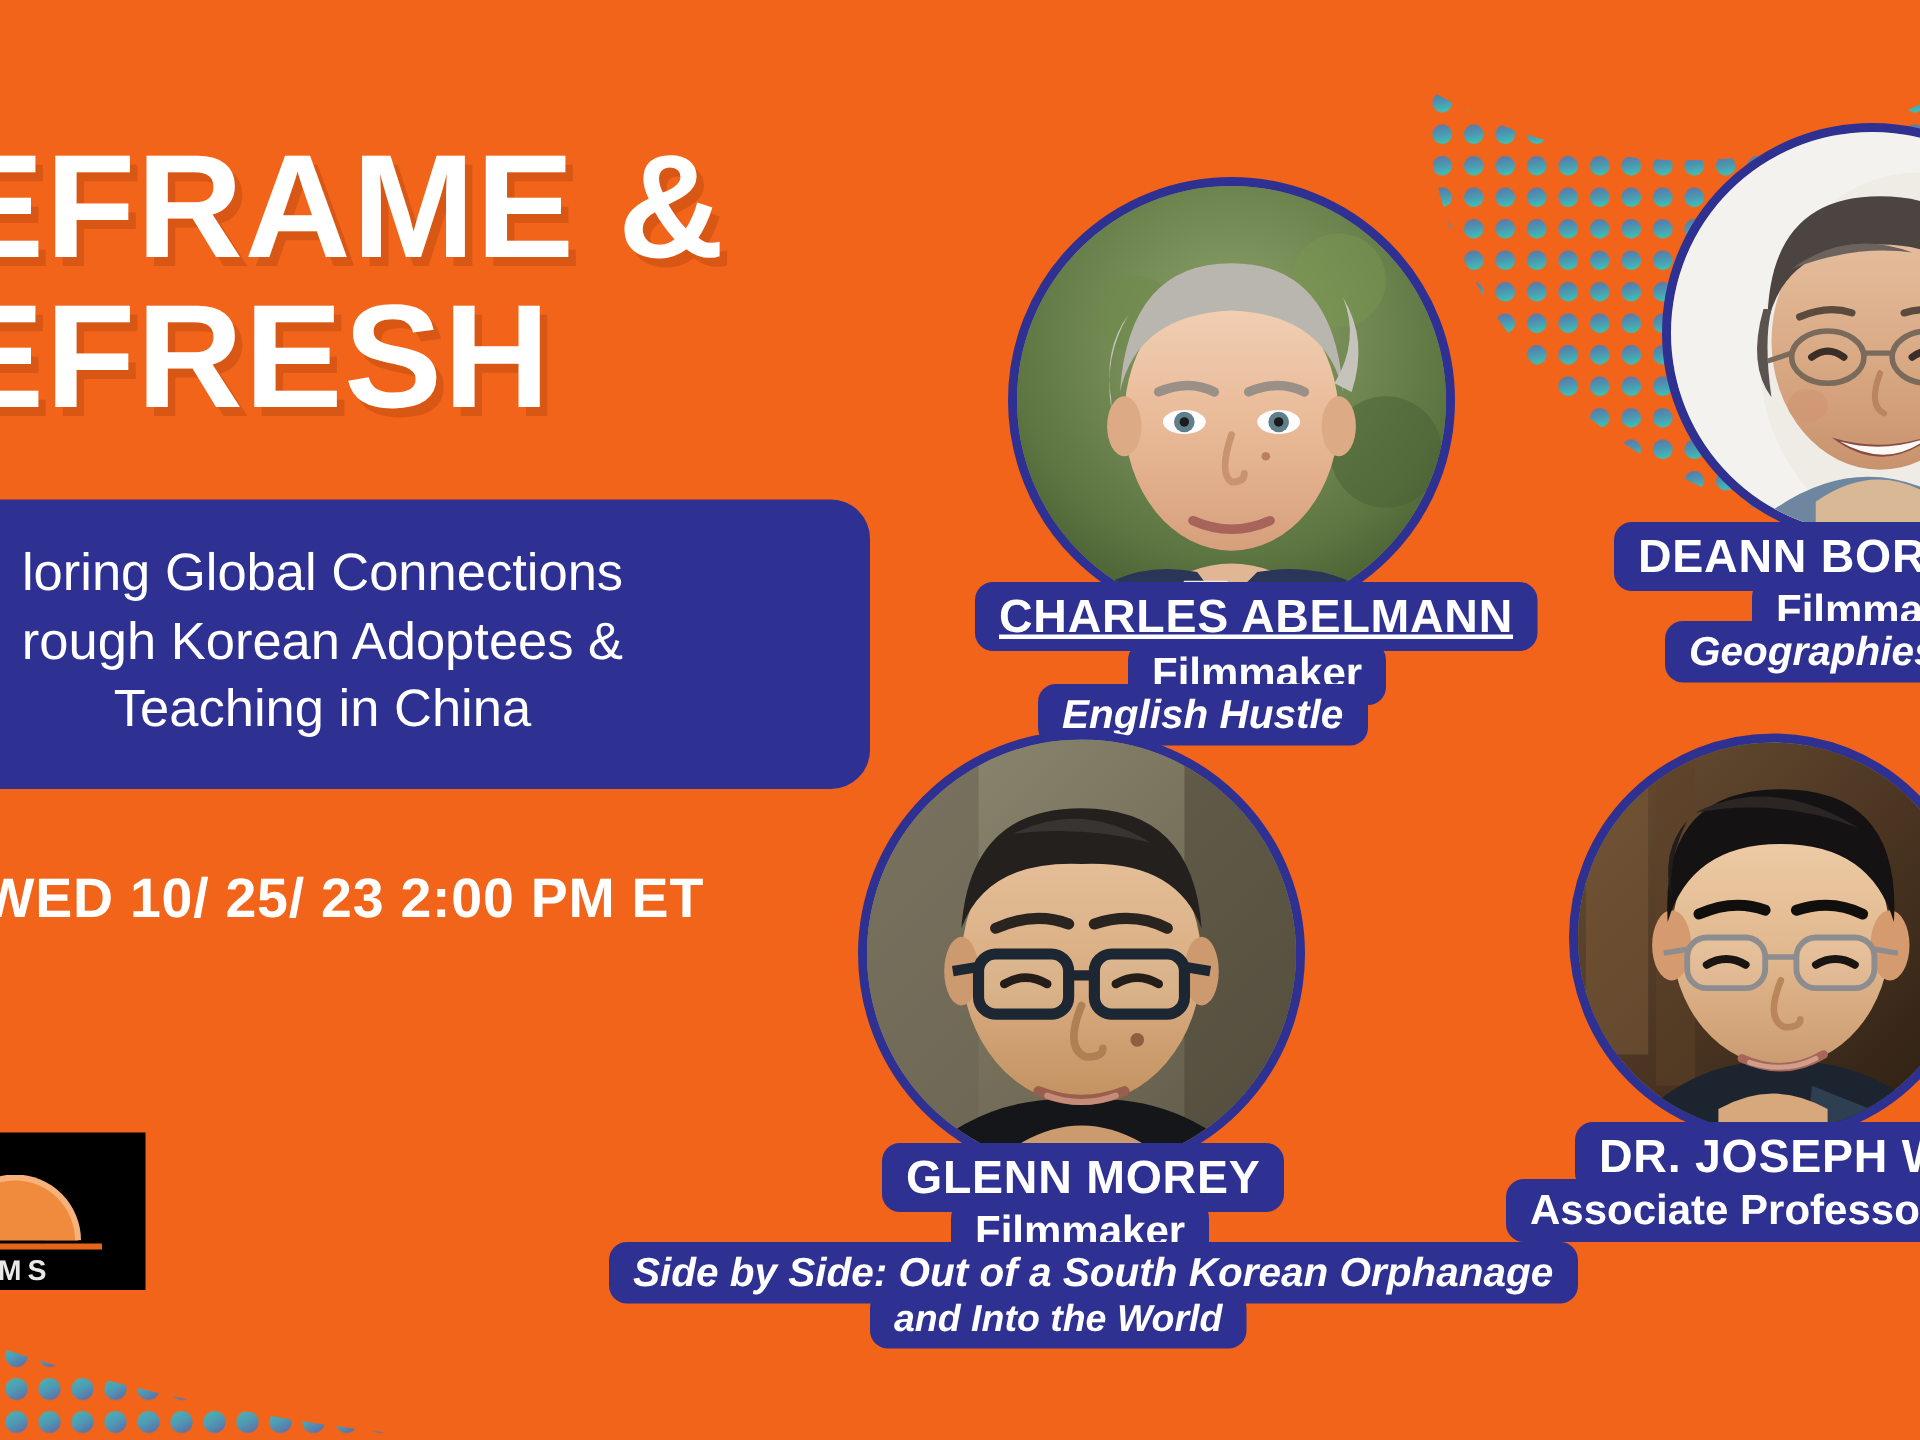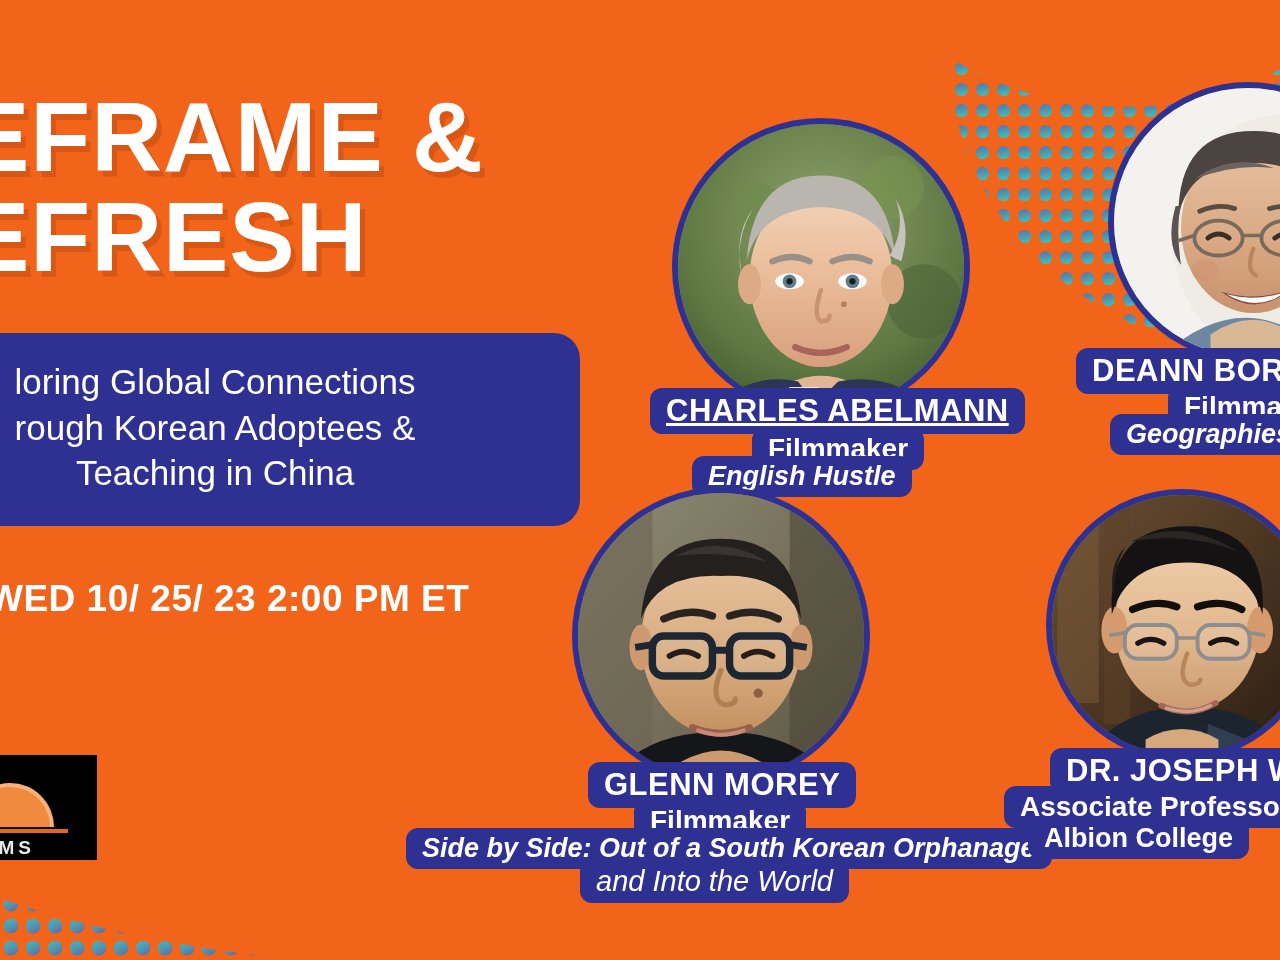--- a/index.html
+++ b/index.html
@@ -75,21 +75,21 @@
   .portrait .photo { position:absolute; inset:0; }
 
   .plate {
     position:absolute; background:#2F3192;
     color:#FFFFFF; border-radius:12px;
     padding:5px 16px; white-space:nowrap;
   }
   .plate.name { font-size:31px; font-weight:700; letter-spacing:.5px; }
   .plate.role { font-size:28px; font-weight:700; }
   .plate.film { font-size:27px; font-weight:700; font-style:italic; }
-  .plate.film-2 { font-size:29px; font-weight:400; font-style:italic; }
+  .plate.film-2 { font-size:25px; font-weight:700; font-style:italic; }
 </style>
 </head>
 <body>
 
 <div id="stage">
 
   <svg class="halftone" style="left:-330px; top:585px; width:770px; height:380px;" viewBox="0 0 770 380">
     <defs>
       <linearGradient id="gradBL" x1="0" y1="0" x2="0.55" y2="1">
         <stop offset="0%" stop-color="#4FB3AE"></stop>
@@ -343,15 +343,14 @@
       <path d="M61 57 q5 -3 10 0" stroke="#1a1412" stroke-width="2" fill="none" stroke-linecap="round"></path>
 
       <path d="M52 61 q-4 10 1 12 q4 0 4 -2" stroke="#b9865c" stroke-width="1.7" fill="none" stroke-linecap="round"></path>
 
       <path d="M42 81 q11 5 21 -1" stroke="#a8655a" stroke-width="2.2" fill="none" stroke-linecap="round"></path>
       <path d="M44 82 q9 3 17 -1" stroke="#d09f8b" stroke-width="1.3" fill="none" stroke-linecap="round"></path>
     </svg>
   </div>
   <div class="plate name" style="left:1050px; top:748px;">DR. JOSEPH W.</div>
   <div class="plate role" style="left:1004px; top:786px;">Associate Professor of</div>
-  <div class="plate film" style="left:1028px; top:818px; font-style:normal;">Albion College</div>
 
 </div>
 
 </body></html>

